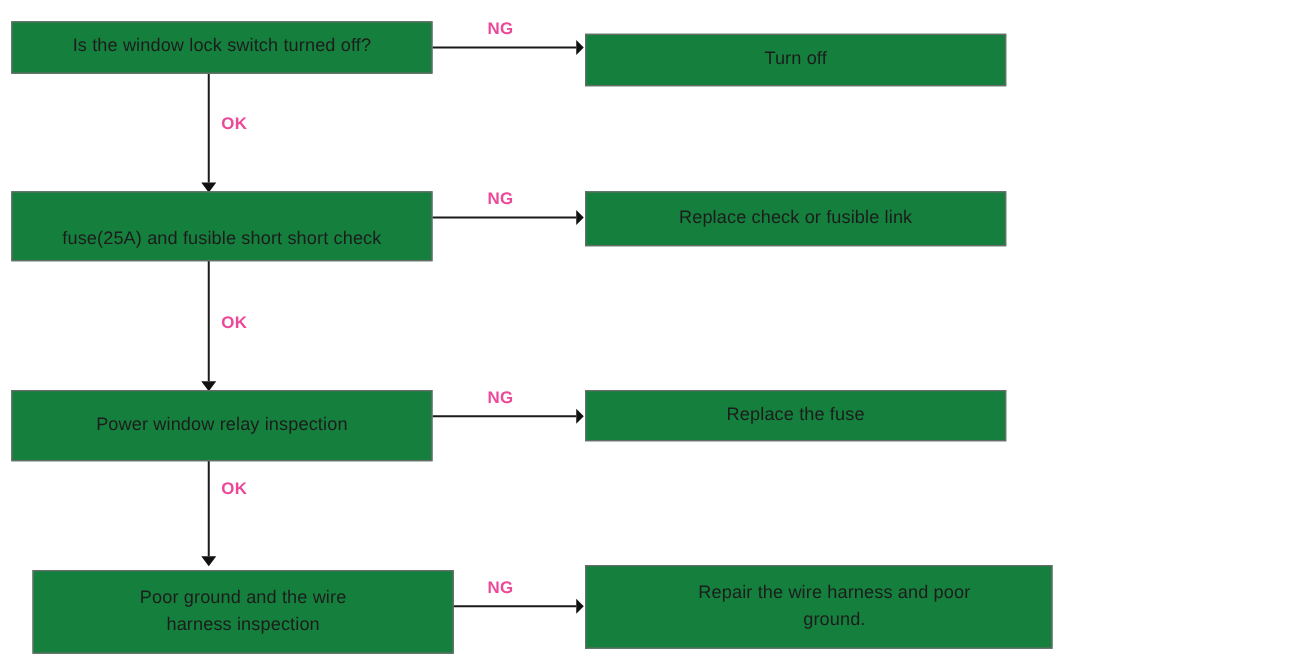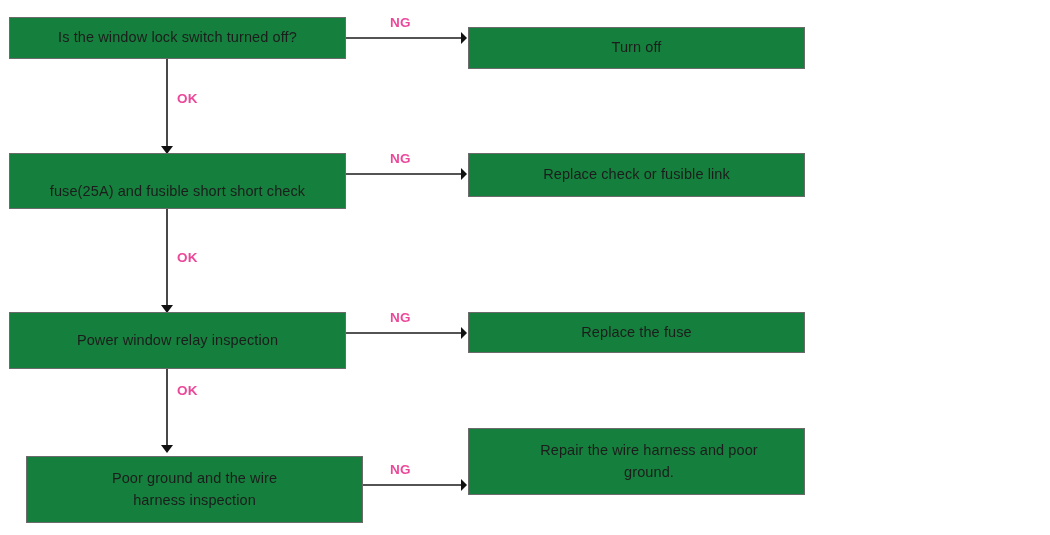--- a/index.html
+++ b/index.html
@@ -148,20 +148,20 @@
 
   <div class="node-box" style="left:9px; top:456px; width:337px; height:67px;margin-left:17px;">
     <span class="node-text">
       <span>Poor ground and the wire</span><br>
       <span>harness inspection</span>
     </span>
   </div>
 
   <div class="edge-label" style="left:390px; top:462px;">NG</div>
 
-  <div class="node-box" style="left:468px; top:428px; width:337px; height:67px;padding-left:33px;">
+  <div class="node-box" style="left:468px; top:452px; width:374px; height:67px;padding-left:33px;">
     <span class="node-text">
       <span>Repair the wire harness and poor</span><br>
       <span>ground.</span>
     </span>
   </div>
 
 </div>
 
 </body></html>

